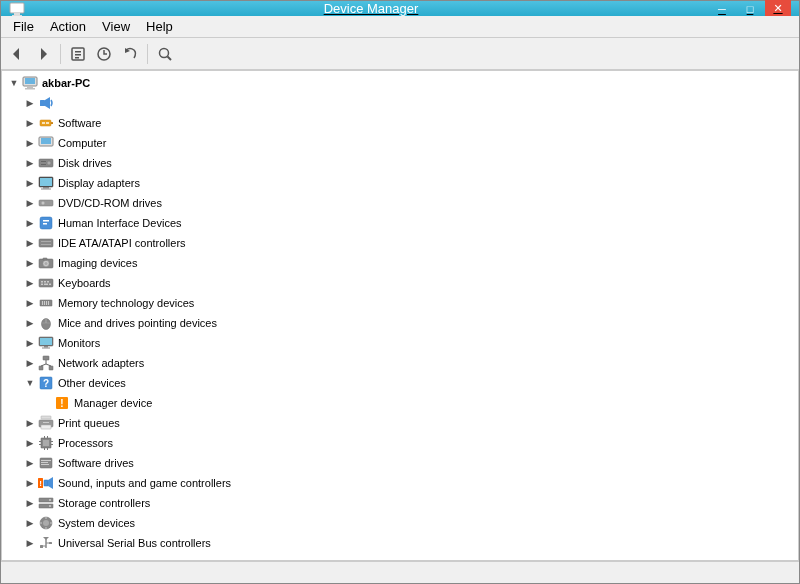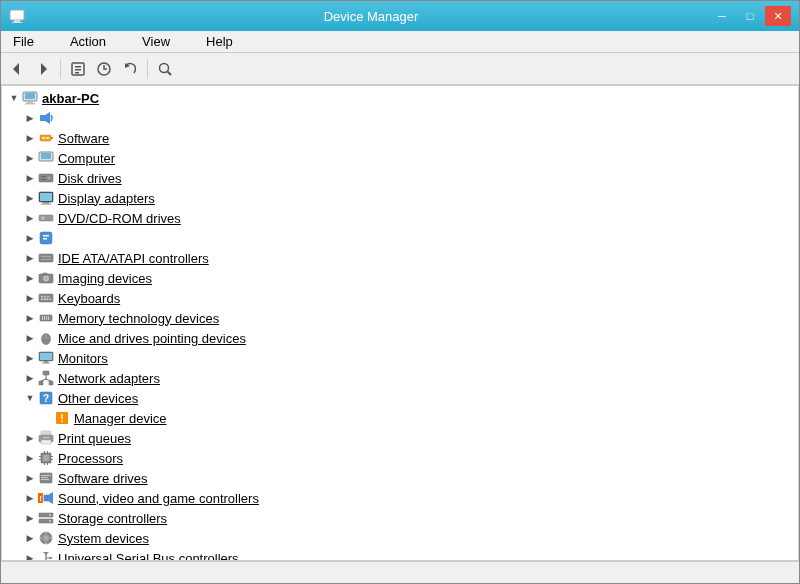--- a/index.html
+++ b/index.html
@@ -13,25 +13,26 @@
     }
     .window {
       width: 800px;
       height: 584px;
       display: flex;
       flex-direction: column;
       border: 1px solid #888;
     }
     .title-bar {
       background: linear-gradient(to bottom, #4ec1e0, #2aabce);
-      height: 30px;
+      height: 15px;
       display: flex;
       align-items: center;
       padding: 0 8px;
       user-select: none;
+      text-decoration: underline;
     }
     .title-bar-icon {
       width: 16px;
       height: 16px;
       margin-right: 8px;
     }
     .title-bar-text {
       flex: 1;
       text-align: center;
       color: white;
@@ -55,21 +56,20 @@
       background: transparent;
     }
     .tb-btn.close { background: #e74c3c; }
     .menu-bar {
       background: #f0f0f0;
       border-bottom: 1px solid #ccc;
       display: flex;
       align-items: center;
       height: 22px;
       padding: 0 4px;
-      gap: 20px;
     }
     .menu-item {
       padding: 2px 8px;
       cursor: pointer;
       font-size: 13px;
     }
     .toolbar {
       background: #f0f0f0;
       border-bottom: 1px solid #ccc;
       display: flex;
@@ -129,23 +129,22 @@
       width: 16px;
       height: 16px;
       margin-right: 4px;
       flex-shrink: 0;
       display: flex;
       align-items: center;
       justify-content: center;
       font-size: 12px;
     }
     .item-label {
-      font-size: 13px;
+      font-size: 11px;
       color: #000;
-      text-decoration: underline;
     }
     .status-bar {
       background: #f0f0f0;
       border-top: 1px solid #ccc;
       height: 22px;
       display: flex;
       align-items: center;
       padding: 0 8px;
       font-size: 12px;
       color: #555;
@@ -313,20 +312,21 @@
 
       <div class="list-item indent-1">
         <span class="expand-btn">▶</span>
         <span class="item-icon">
           <svg width="16" height="16" viewBox="0 0 16 16">
             <rect x="2" y="2" width="12" height="12" rx="2" fill="#4a90d9" stroke="#2a70b9" stroke-width="0.5"></rect>
             <rect x="5" y="5" width="6" height="1.5" fill="white"></rect>
             <rect x="5" y="8" width="4" height="1.5" fill="white"></rect>
           </svg>
         </span>
+        <span class="item-label">Human Interface Devices</span>
       </div>
 
       <div class="list-item indent-1">
         <span class="expand-btn">▶</span>
         <span class="item-icon">
           <svg width="16" height="16" viewBox="0 0 16 16">
             <rect x="1" y="4" width="14" height="8" rx="1" fill="#888" stroke="#666" stroke-width="0.5"></rect>
             <rect x="3" y="6" width="10" height="1" fill="#aaa"></rect>
             <rect x="3" y="9" width="10" height="1" fill="#aaa"></rect>
           </svg>
@@ -487,21 +487,21 @@
       <div class="list-item indent-1">
         <span class="expand-btn">▶</span>
         <span class="item-icon" style="position:relative;">
           <svg width="16" height="16" viewBox="0 0 16 16">
             <rect x="0" y="3" width="5" height="10" rx="0.5" fill="#ff6600"></rect>
             <text x="2.5" y="11" text-anchor="middle" fill="white" font-size="8" font-weight="bold">!</text>
             <rect x="6" y="5" width="4" height="6" rx="0.5" fill="#4a90d9" stroke="#2a70b9" stroke-width="0.5"></rect>
             <polygon points="10,5 15,2 15,14 10,11" fill="#4a90d9"></polygon>
           </svg>
         </span>
-        <span class="item-label">Sound, video and game controllers</span>
+        <span class="item-label">Sound, inputs and game controllers</span>
       </div>
 
       <div class="list-item indent-1">
         <span class="expand-btn">▶</span>
         <span class="item-icon">
           <svg width="16" height="16" viewBox="0 0 16 16">
             <rect x="1" y="3" width="14" height="4" rx="0.5" fill="#888" stroke="#666" stroke-width="0.5"></rect>
             <rect x="1" y="9" width="14" height="4" rx="0.5" fill="#888" stroke="#666" stroke-width="0.5"></rect>
             <circle cx="12" cy="5" r="1" fill="#ccc"></circle>
             <circle cx="12" cy="11" r="1" fill="#ccc"></circle>

